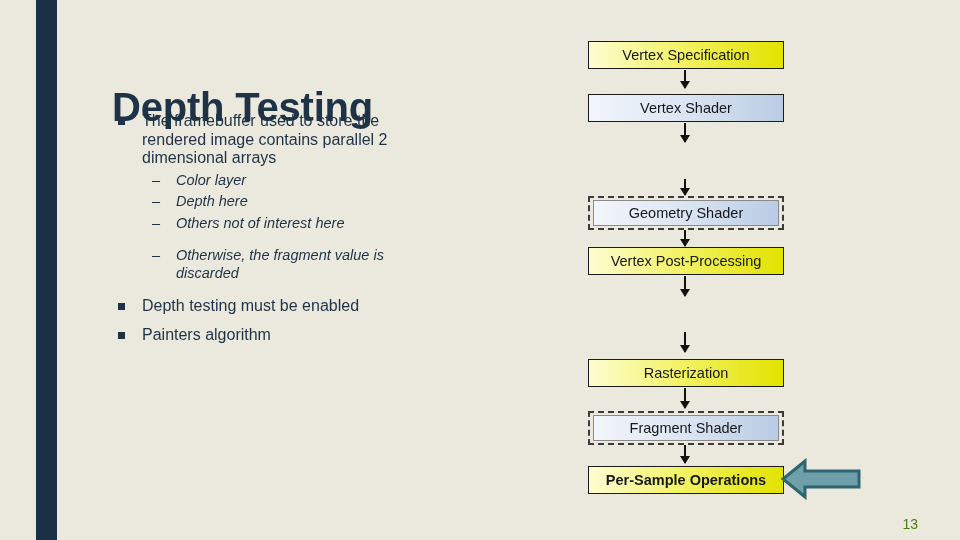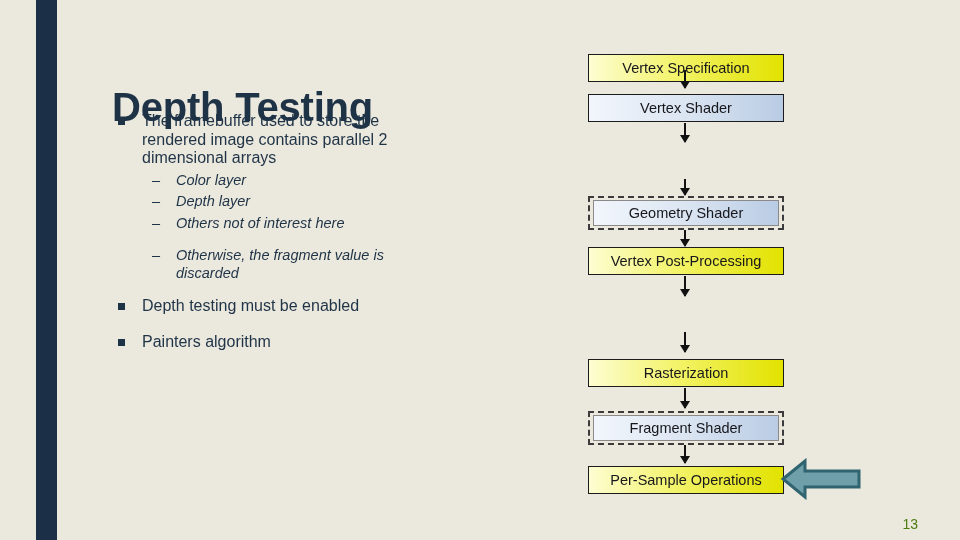--- a/index.html
+++ b/index.html
@@ -82,21 +82,21 @@
     position: absolute;
     left: 40px;
     top: 0;
     font-style: normal;
     font-size: 14.5px;
     line-height: 18.4px;
     color: #1f3347;
   }
 
   .gap-after { margin-bottom: 14px; }
-  .gap-after-sm { margin-bottom: 18px; }
+  .gap-after-sm { margin-bottom: 11px; }
 
   
   #pipeline {
     position: absolute;
     left: 588px;
     top: 41px;
     width: 198px;
     height: 460px;
   }
   .stage {
@@ -197,21 +197,21 @@
       <span class="txt">The framebuffer used to store the rendered image contains parallel 2 dimensional arrays</span>
     </div>
 
     <div class="bullet-l2">
       <span class="marker">–</span>
       <span class="txt">Color layer</span>
     </div>
 
     <div class="bullet-l2">
       <span class="marker">–</span>
-      <span class="txt">Depth layer</span>
+      <span class="txt">Depth here</span>
     </div>
 
     <div class="bullet-l2 gap-after">
       <span class="marker">–</span>
       <span class="txt">Others not of interest here</span>
     </div>
 
 
     <div class="bullet-l2 gap-after">
       <span class="marker">–</span>
@@ -225,21 +225,21 @@
 
     <div class="bullet-l1">
       <span class="marker"></span>
       <span class="txt">Painters algorithm</span>
     </div>
 
   </div>
 
   <div id="pipeline">
 
-    <div class="stage yellow" style="top:13px;">
+    <div class="stage yellow" style="top:0px;">
       <div class="box">
         <span class="label">Vertex Specification</span>
       </div>
     </div>
     <div class="connector" style="top:29px; height:18px;">
         <span class="head"></span>
       </div>
 
     <div class="stage blue" style="top:53px;">
       <div class="box">
@@ -289,21 +289,21 @@
     <div class="stage blue dashed" style="top:370px;">
       <div class="dash-frame"></div>
       <div class="box">
         <span class="label">Fragment Shader</span>
       </div>
     </div>
     <div class="connector" style="top:404px; height:18px;">
         <span class="head"></span>
       </div>
 
-    <div class="stage yellow" style="top:425px;">
+    <div class="stage yellow" style="top:425px;font-weight:bold;">
       <div class="box">
         <span class="label">Per-Sample Operations</span>
       </div>
     </div>
 
   </div>
 
   <div id="callout-arrow">
     <svg width="80" height="42" viewBox="0 0 80 42" xmlns="http://www.w3.org/2000/svg">
       <polygon points="2,21 24,3 24,13 78,13 78,29 24,29 24,39" fill="#6f9fa8" stroke="#2f6470" stroke-width="3" stroke-linejoin="miter"></polygon>

